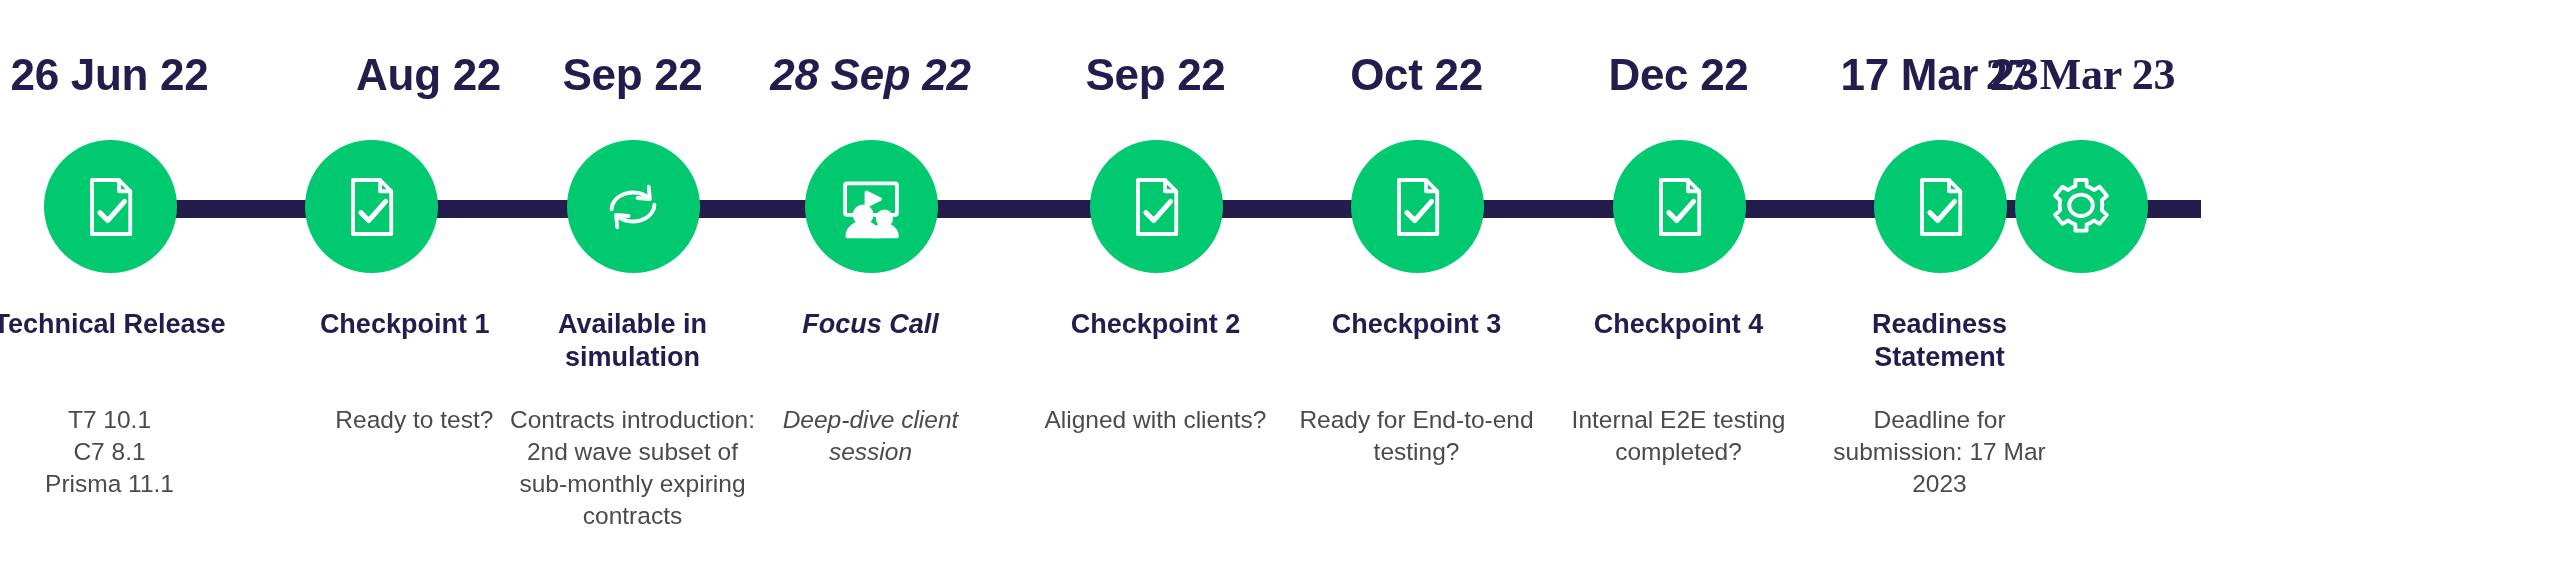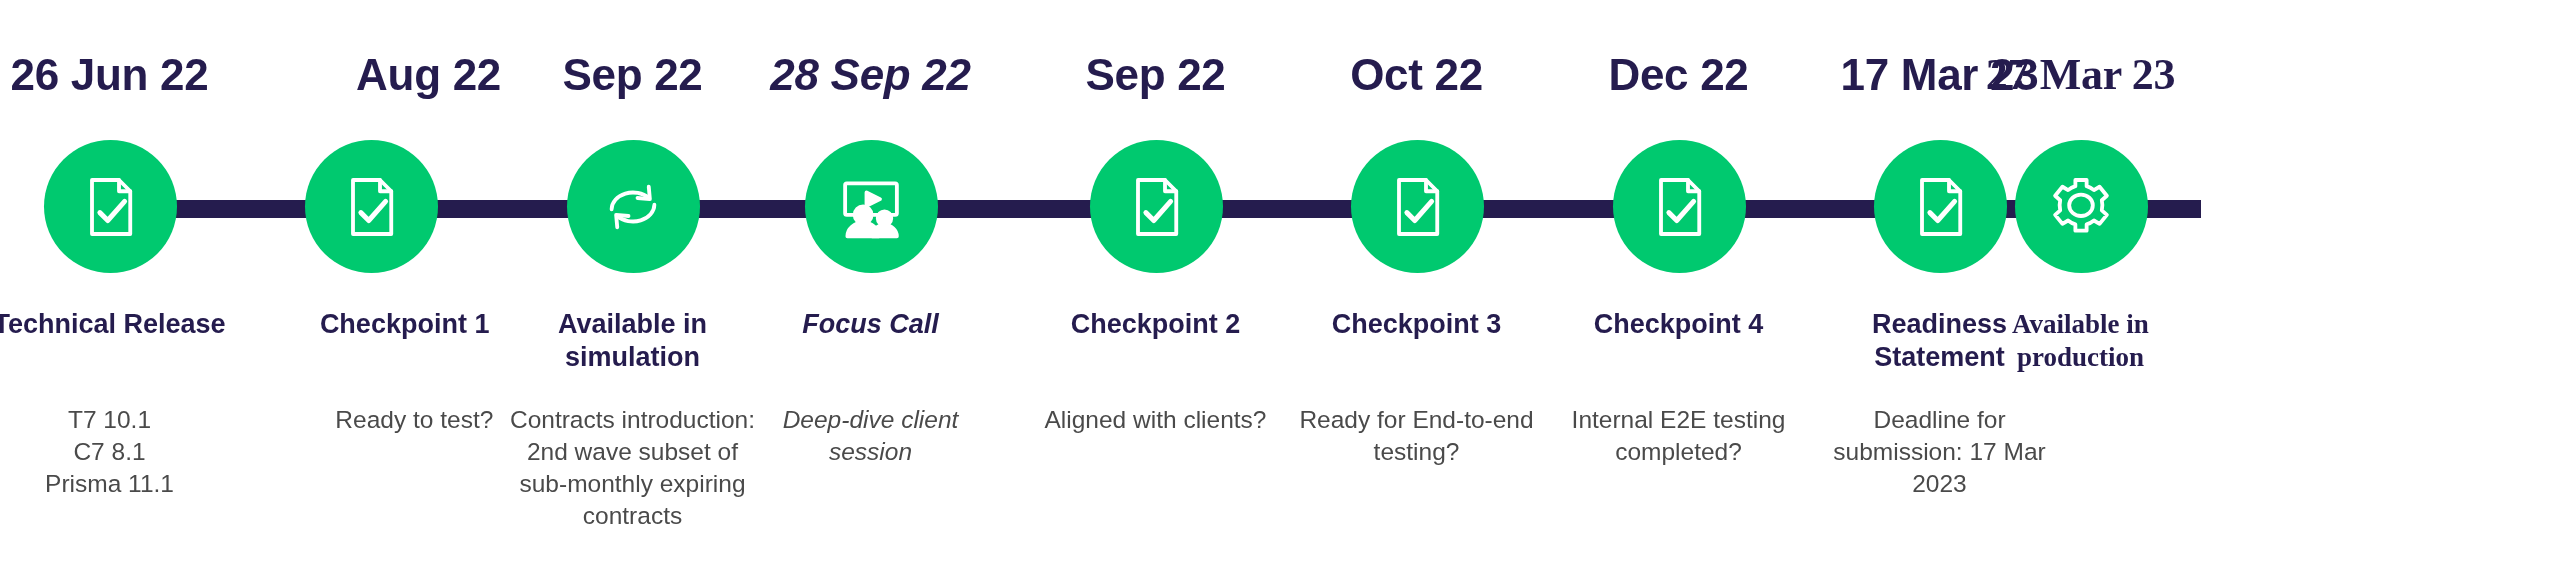--- a/index.html
+++ b/index.html
@@ -228,16 +228,15 @@
     <div class="timeline-item" style="left: 1950px; font-family: Liberation Serif, serif;">
       <div class="date-label">27 Mar 23</div>
       <div class="node" style="background: rgb(0, 201, 111);">
         <span style="display: flex;">
           <svg viewBox="0 0 64 64" fill="none" stroke="#ffffff" stroke-width="3.4" stroke-linecap="round" stroke-linejoin="round">
             <path d="M27 8 H37 V13.5 A20 20 0 0 1 43.5 17 L48.5 14 L55 22 L50.5 26 A20 20 0 0 1 50.5 35 L55 39 L48.5 47 L43.5 44 A20 20 0 0 1 37 47.5 V53 H27 V47.5 A20 20 0 0 1 20.5 44 L15.5 47 L9 39 L13.5 35 A20 20 0 0 1 13.5 26 L9 22 L15.5 14 L20.5 17 A20 20 0 0 1 27 13.5 Z"></path>
             <ellipse cx="32" cy="30.5" rx="10.5" ry="9.5"></ellipse>
           </svg>
         </span>
       </div>
-      <div class="title-label">Available in production</div>
     </div>
   </div>
 
 
 </body></html>

